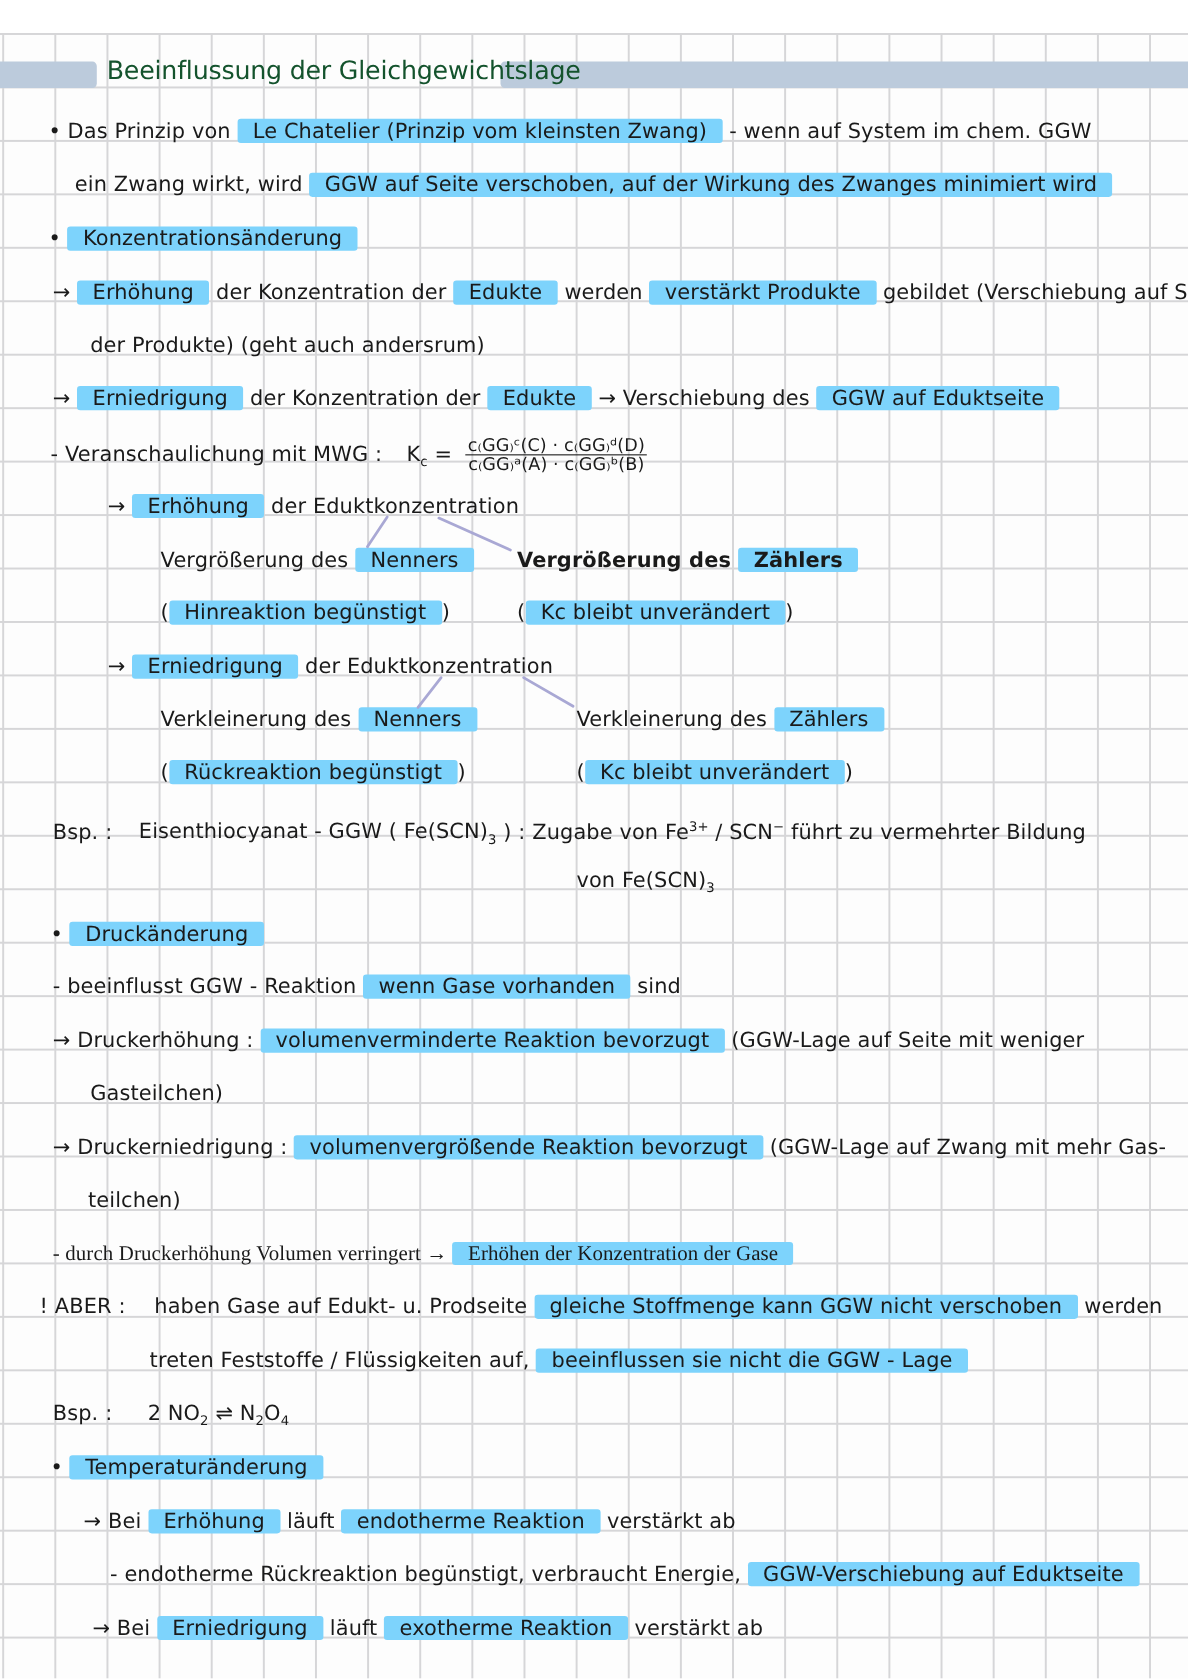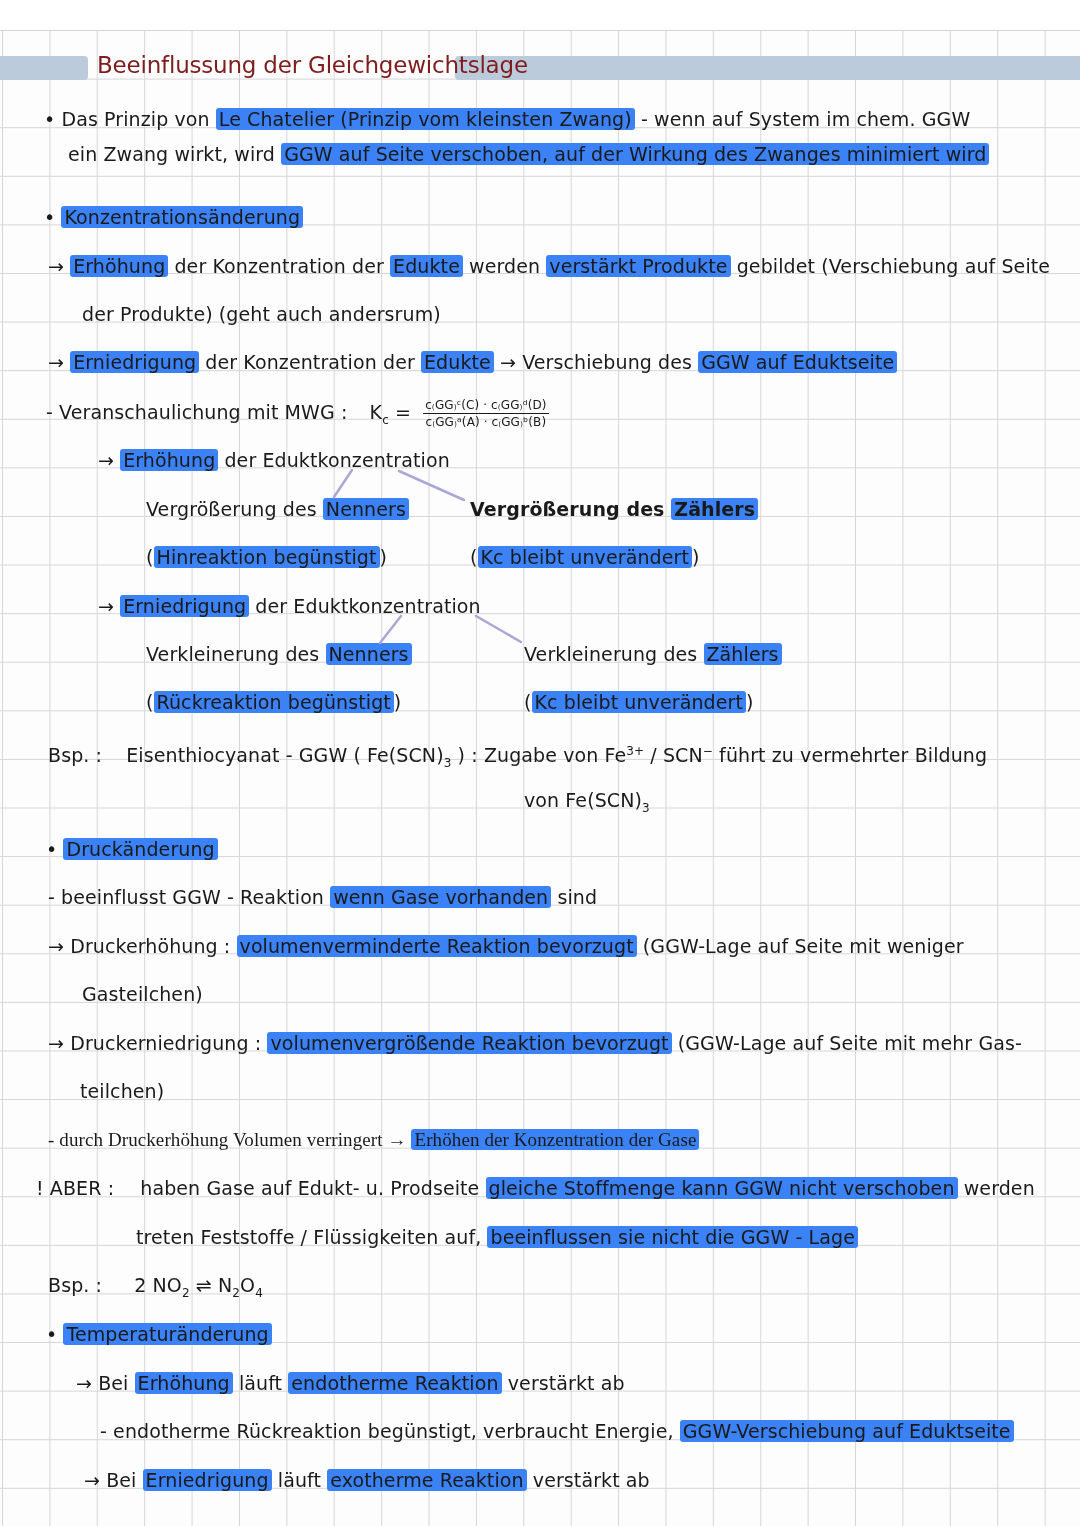--- a/index.html
+++ b/index.html
@@ -21,51 +21,51 @@
   .title-bar-left {
     position: absolute; left: 0; top: 56px; width: 88px; height: 24px;
     background: #bccbdc; border-radius: 0 4px 4px 0;
   }
   .title-bar-right {
     position: absolute; left: 455px; top: 56px; right: 0; height: 24px;
     background: #bccbdc; border-radius: 4px 0 0 4px;
   }
   .title {
     position: absolute; left: 97px; top: 52px;
-    font-size: 23px; color: #7f1d1d; letter-spacing: -0.2px;
+    font-size: 23px; color: #14532d; letter-spacing: -0.2px;
     font-family: "DejaVu Sans", sans-serif;
   }
   .line {
     position: absolute; white-space: nowrap;
     font-size: 19px; letter-spacing: 0.1px; line-height: 26px;
   }
   .hl {
-    background: #3b82f6; border-radius: 3px; padding: 0 3px;
+    background: #7dd3fc; border-radius: 3px; padding: 0 14px;
   }
   .frac {
     display: inline-block; vertical-align: middle; text-align: center;
-    font-size: 12px; line-height: 16px; margin-left: 6px;
+    font-size: 16px; line-height: 16px; margin-left: 6px;
   }
   .frac .num { border-bottom: 1.5px solid #1a1a1a; padding: 0 2px; }
   sub, sup { font-size: 12px; }
   svg.connectors { position: absolute; left: 0; top: 0; pointer-events: none; }
 </style>
 </head>
 <body>
 
 <div class="grid"></div>
 
 <div class="title-bar-left"></div>
 <div class="title-bar-right"></div>
 <div class="title">Beeinflussung der Gleichgewichtslage</div>
 
 <div class="line" style="left:44px; top:106px;">
   <span>• Das Prinzip von </span><span class="hl">Le Chatelier (Prinzip vom kleinsten Zwang)</span><span> - wenn auf System im chem. GGW</span>
 </div>
-<div class="line" style="left:68px; top:141px;">
+<div class="line" style="left:68px; top:155px;">
   <span>ein Zwang wirkt, wird </span><span class="hl">GGW auf Seite verschoben, auf der Wirkung des Zwanges minimiert wird</span>
 </div>
 
 <div class="line" style="left:44px; top:204px;">
   <span>• </span><span class="hl">Konzentrationsänderung</span>
 </div>
 <div class="line" style="left:48px; top:253px;">
   <span>→</span>
   <span class="hl">Erhöhung</span><span> der Konzentration der </span><span class="hl">Edukte</span><span> werden </span><span class="hl">verstärkt Produkte</span><span> gebildet (Verschiebung auf Seite</span>
 </div>
@@ -136,21 +136,21 @@
   <span>• </span><span class="hl">Druckänderung</span>
 </div>
 <div class="line" style="left:48px; top:884px;">
   <span>- beeinflusst GGW - Reaktion </span><span class="hl">wenn Gase vorhanden</span><span> sind</span>
 </div>
 <div class="line" style="left:48px; top:933px;">
   <span>→ Druckerhöhung : </span><span class="hl">volumenverminderte Reaktion bevorzugt</span><span> (GGW-Lage auf Seite mit weniger</span>
 </div>
 <div class="line" style="left:82px; top:981px;">Gasteilchen)</div>
 <div class="line" style="left:48px; top:1030px;">
-  <span>→ Druckerniedrigung : </span><span class="hl">volumenvergrößende Reaktion bevorzugt</span><span> (GGW-Lage auf Seite mit mehr Gas-</span>
+  <span>→ Druckerniedrigung : </span><span class="hl">volumenvergrößende Reaktion bevorzugt</span><span> (GGW-Lage auf Zwang mit mehr Gas-</span>
 </div>
 <div class="line" style="left:80px; top:1078px;">teilchen)</div>
 <div class="line" style="left:48px; top:1127px;font-family:Liberation Serif, serif;">
   <span>- durch Druckerhöhung  Volumen verringert → </span><span class="hl">Erhöhen der Konzentration der Gase</span>
 </div>
 <div class="line" style="left:36px; top:1175px;">
   <span>! ABER :</span>
   <span style="margin-left:20px;">haben Gase auf Edukt- u. Prodseite </span><span class="hl">gleiche Stoffmenge kann GGW nicht verschoben</span><span> werden</span>
 </div>
 <div class="line" style="left:136px; top:1224px;">

